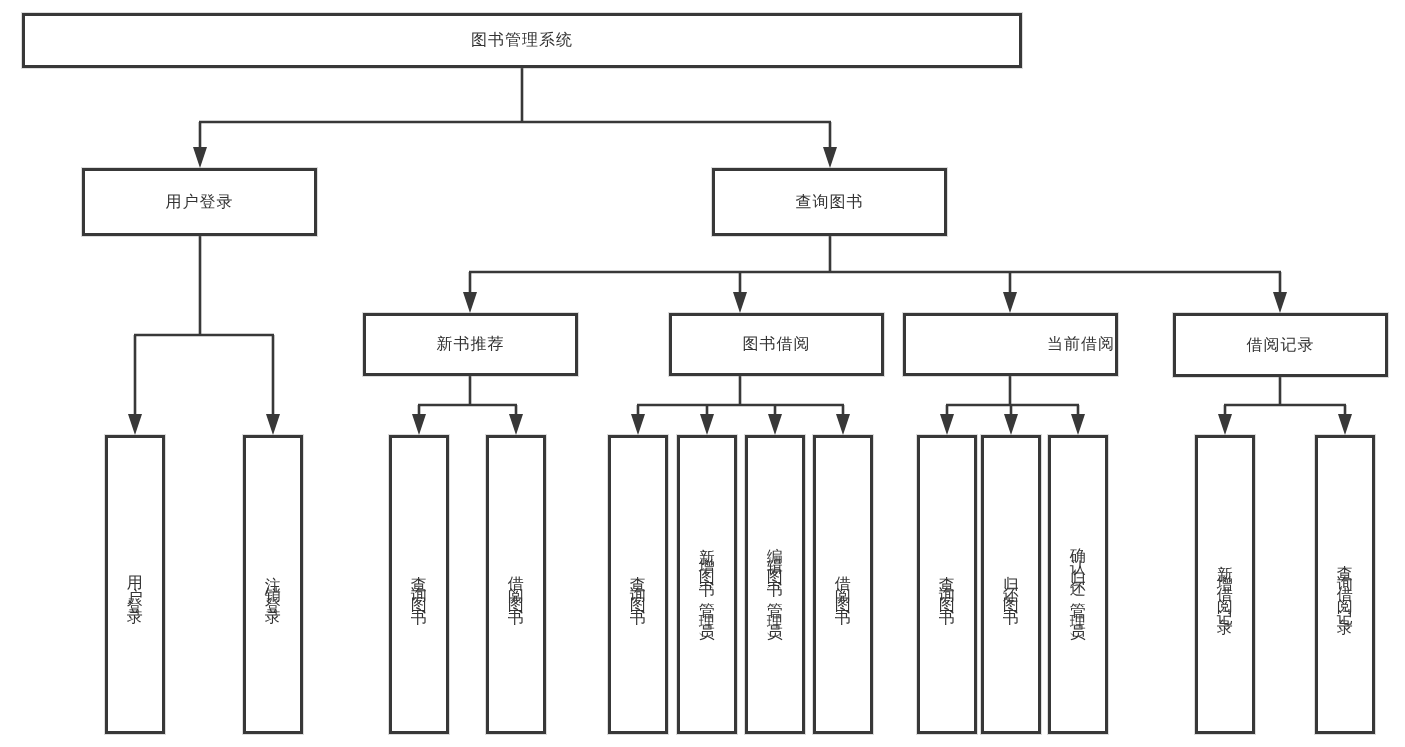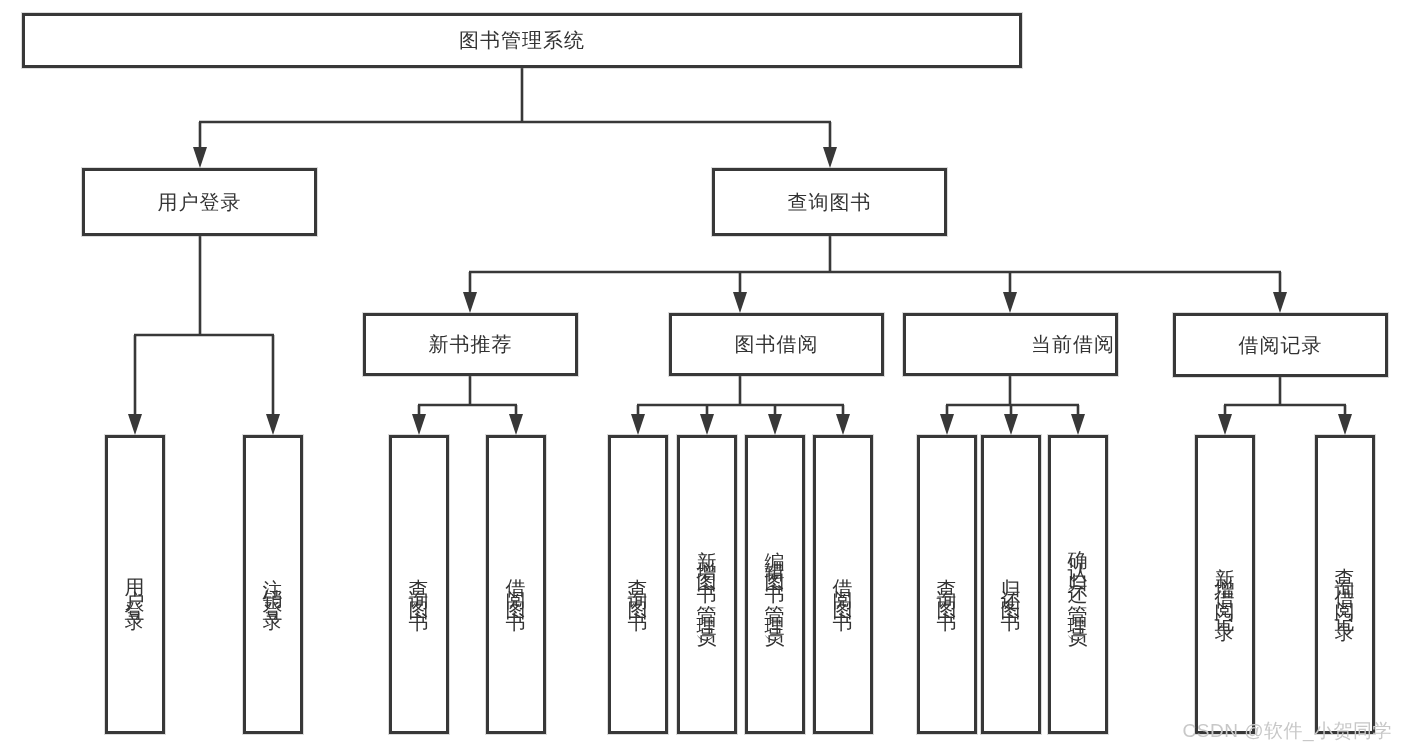--- a/index.html
+++ b/index.html
@@ -37,21 +37,21 @@
   .node {
     position: absolute;
     background: #ffffff;
     border: 3px solid var(--line-color);
     display: flex;
     align-items: center;
     justify-content: center;
     box-shadow: 0 0 0 1px rgba(120,120,120,0.25);
   }
   .node .label {
-    font-size: 20px;
+    font-size: 16px;
     letter-spacing: 1px;
     color: var(--text-color);
     white-space: nowrap;
   }
   .leaf .label {
     writing-mode: vertical-rl;
     text-orientation: mixed;
     letter-spacing: 11px;
     white-space: nowrap;
     line-height: 1.1;
@@ -189,14 +189,13 @@
     <span class="label">确认归还（管理员）</span>
   </div>
 
   <div class="node leaf" style="left:1195px; top:435px; width:60px; height:299px;">
     <span class="label">新增借阅记录</span>
   </div>
   <div class="node leaf" style="left:1315px; top:435px; width:60px; height:299px;">
     <span class="label">查询借阅记录</span>
   </div>
 
-  <div class="watermark">CSDN @软件_小贺同学</div>
 </div>
 
 </body></html>

